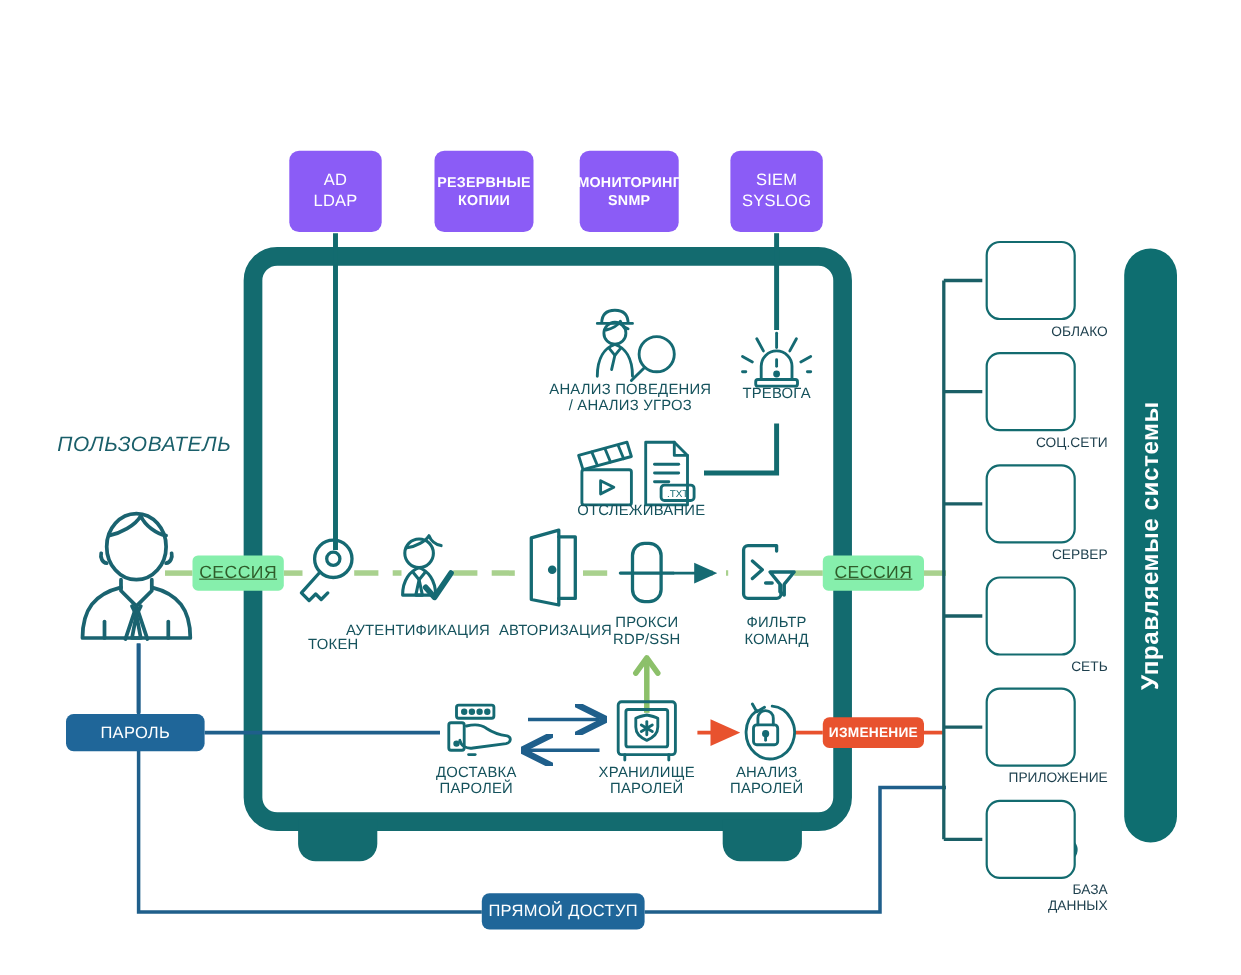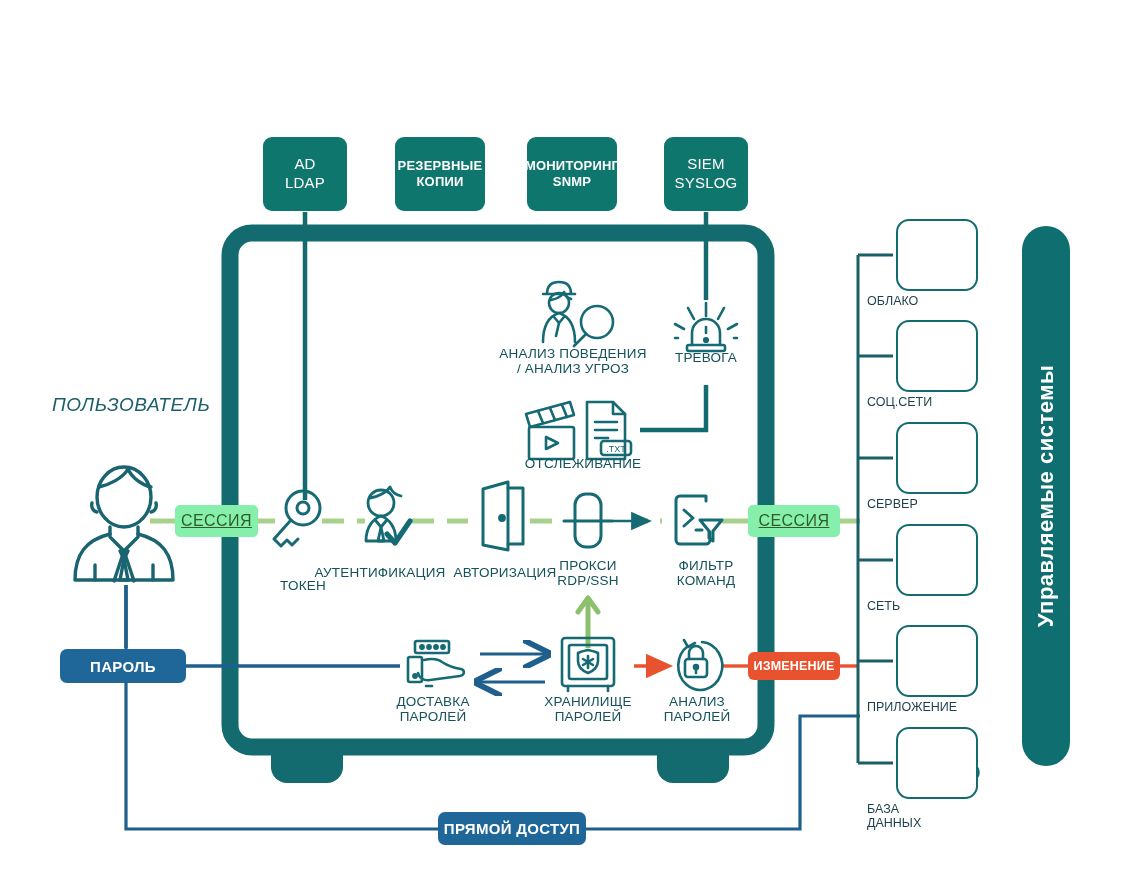--- a/index.html
+++ b/index.html
@@ -4,35 +4,35 @@
 <title>PAM Architecture Diagram</title>
 <style>
   html,body{margin:0;padding:0;background:#ffffff;}
   body{font-family:"Liberation Sans","DejaVu Sans",sans-serif;}
   #stage{position:relative;width:1128px;height:886px;background:#fff;overflow:hidden;}
   #svgroot{position:absolute;left:0;top:0;width:1128px;height:886px;}
 
   .node-label{position:absolute;text-align:center;color:#15525c;line-height:1.12;
       font-size:13.5px;letter-spacing:.2px;white-space:pre-line;}
 
-  .topbox{position:absolute;background:#0f766e;border-radius:9px;color:#fff;
+  .topbox{position:absolute;background:#8b5cf6;border-radius:9px;color:#fff;
      display:flex;align-items:center;justify-content:center;text-align:center;
      font-size:15px;line-height:1.25;letter-spacing:.2px;white-space:pre-line;}
   .topbox.small{font-size:13px;font-weight:bold;}
 
   .pill{position:absolute;display:flex;align-items:center;justify-content:center;
      border-radius:5px;text-align:center;}
   .pill.session{background:#86efac;color:#2f5d2a;font-size:16px;letter-spacing:.4px;text-decoration:underline;}
-  .pill.blue{background:#1f6699;color:#fff;font-size:15px;font-weight:bold;letter-spacing:.3px;border-radius:7px;}
+  .pill.blue{background:#1f6699;color:#fff;font-size:15px;font-weight:normal;letter-spacing:.3px;border-radius:7px;}
   .pill.orange{background:#e8522e;color:#fff;font-size:12.5px;font-weight:bold;letter-spacing:.2px;border-radius:6px;}
 
   .sysbox{position:absolute;width:82px;height:72px;border:2.5px solid #136b6f;
      border-radius:13px;background:#fff;box-sizing:border-box;
      display:flex;align-items:center;justify-content:center;}
-  .syslabel{position:absolute;width:140px;text-align:left;color:#1d3f4d;
+  .syslabel{position:absolute;width:140px;text-align:right;color:#1d3f4d;
      font-size:12.5px;line-height:1.1;white-space:pre-line;}
 
   .vbar{position:absolute;background:#0e6e70;border-radius:24px;}
   .vbar span{position:absolute;left:50%;top:50%;transform:translate(-50%,-50%) rotate(-90deg);
      transform-origin:center;color:#fff;font-size:22px;font-weight:bold;white-space:nowrap;letter-spacing:.5px;}
 
   .usertitle{position:absolute;color:#1a5f6a;font-size:19px;letter-spacing:.6px;}
 </style>
 </head>
 <body>

